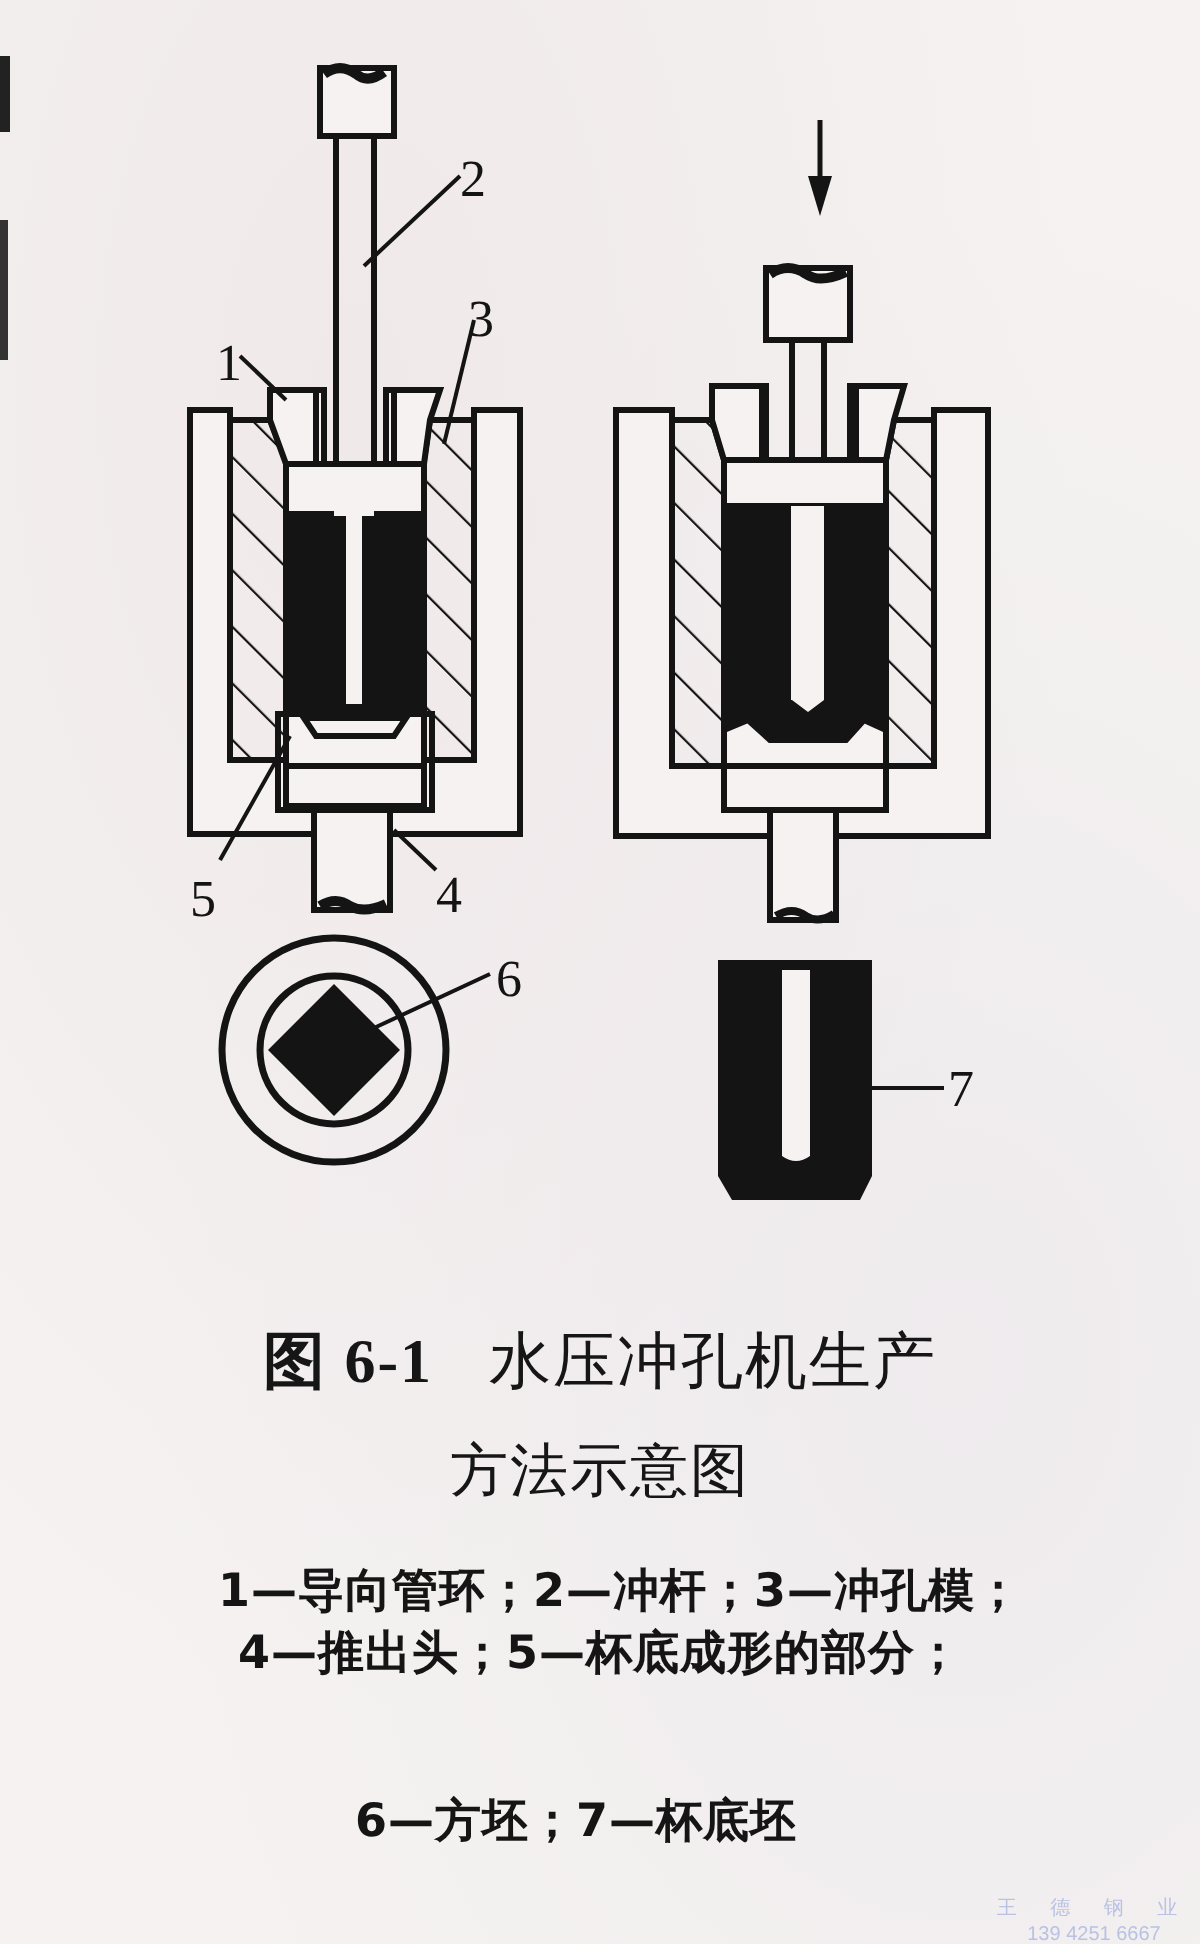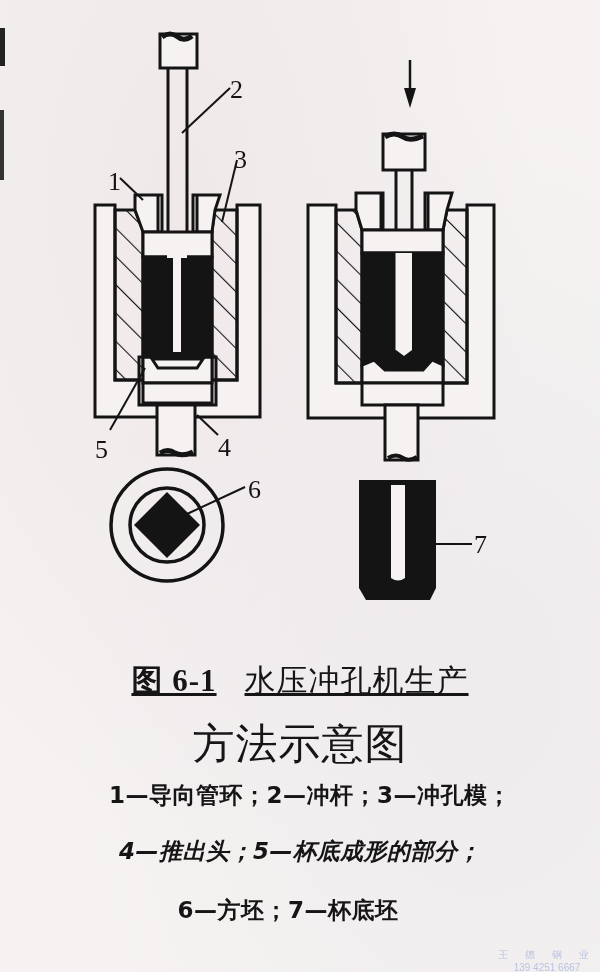--- a/index.html
+++ b/index.html
@@ -19,30 +19,30 @@
   }
   .left-bar { position: absolute; left: 0; top: 28px; width: 5px; height: 38px; background:#222; }
   .left-bar2 { position: absolute; left: 0; top: 110px; width: 4px; height: 70px; background:#333; }
   svg.figure { position: absolute; left: 0; top: 0; }
   .num { font-family: "Liberation Serif", "DejaVu Serif", serif; font-size: 26px; fill: #141414; }
   .caption {
     position: absolute; left: 0; width: 600px; text-align: center;
     font-family: "DejaVu Sans", "Liberation Sans", sans-serif;
     color: #161616; letter-spacing: 1px;
   }
-  .cap-title { top: 660px; font-size: 31px; text-decoration: underline; }
+  .cap-title { top: 660px; font-size: 31px; }
   .cap-title .fig-no { font-family: "Liberation Serif", serif; font-weight: bold; margin-right: 28px; }
-  .cap-sub { top: 716px; font-size: 42px; }
+  .cap-sub { top: 716px; font-size: 29px; }
   .legend-line {
     position: absolute; left: 0; width: 600px; text-align: center;
     font-family: "DejaVu Sans", "Liberation Sans", sans-serif;
     font-size: 23px; color: #151515; font-weight: bold; letter-spacing: 0.5px;
   }
   .l1 { top: 780px; left: 10px; }
-  .l2 { top: 836px; font-style: italic; }
+  .l2 { top: 811px; }
   .l3 { top: 895px; left: -12px; }
   .watermark {
     position: absolute; left: 497px; top: 920px; width: 100px;
     font-family: Liberation Sans, sans-serif; color: #b9c2e3; font-size: 10px; line-height: 13px; text-align: center; margin-top: 28px;
   }
   .watermark .wm-name { letter-spacing: 7px; }
 </style>
 </head>
 <body>
 

